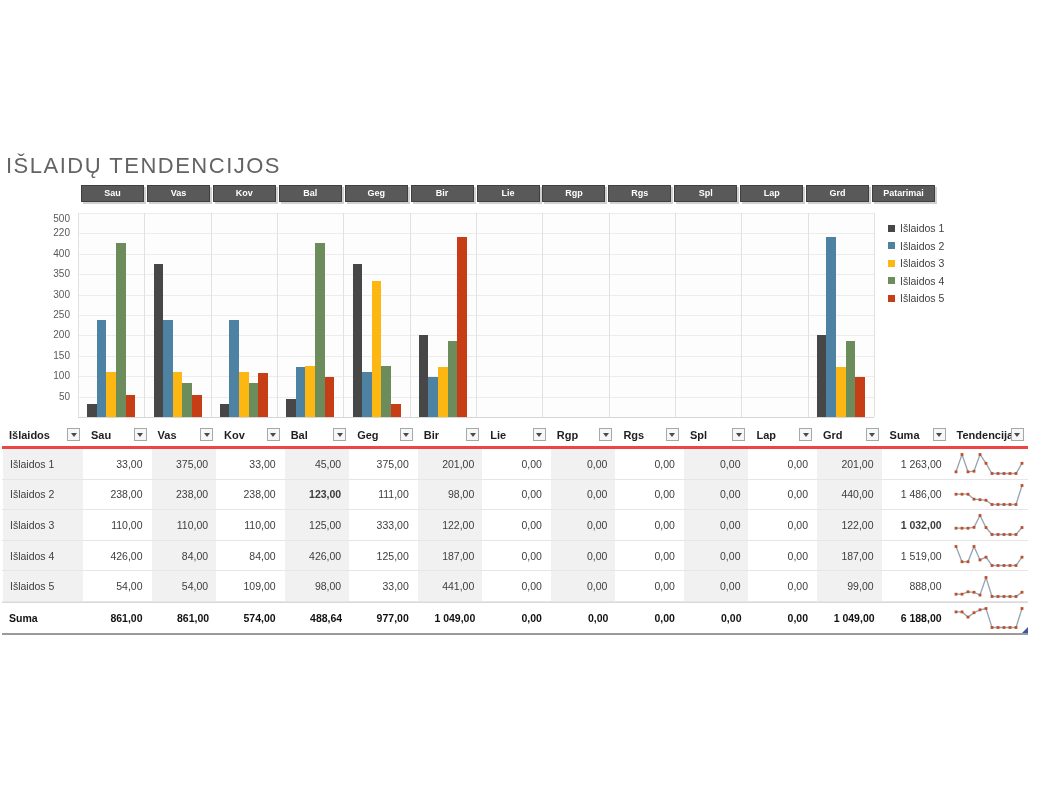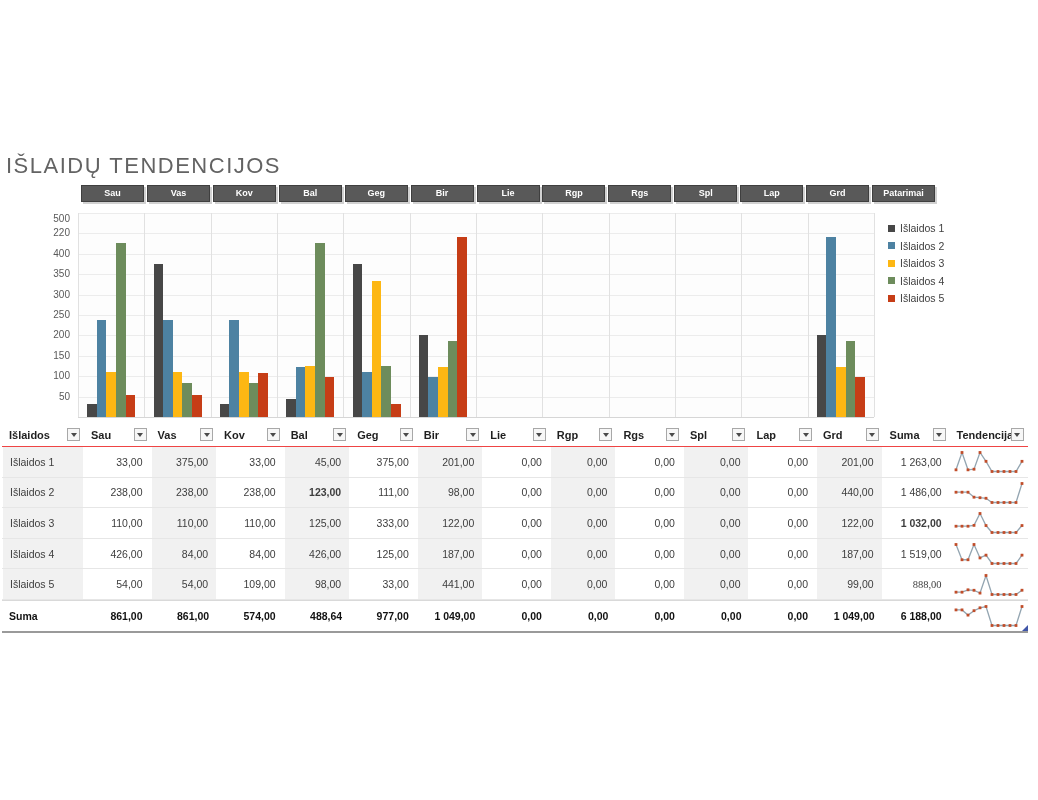--- a/index.html
+++ b/index.html
@@ -19,21 +19,21 @@
   .y-tick{position:absolute;width:44px;left:26px;text-align:right;font-size:10px;
        color:#595959;height:12px;line-height:12px;}
   .bar{position:absolute;width:9.6px;}
   
   .legend-item{position:absolute;left:888px;height:14px;display:flex;align-items:center;}
   .legend-swatch{width:7px;height:7px;display:inline-block;margin-right:5px;}
   .legend-label{font-size:10.5px;color:#404040;white-space:nowrap;}
   
   .tbl{position:absolute;left:2px;top:423px;width:1026px;}
   .trow{display:flex;width:100%;border-bottom:1px solid #e6e6e6;}
-  .trow.hdr{height:23px;border-bottom:1px solid #ef4444;}
+  .trow.hdr{height:23px;border-bottom:3px solid #ef4444;}
   .trow.datarow{height:29.6px;}
   .trow.sumrow{height:29.6px;border-top:1px solid #d9d9d9;border-bottom:2px solid #9a9a9a;font-weight:bold;}
   .tcell{position:relative;box-sizing:border-box;display:flex;align-items:center;overflow:hidden;}
   .tcell.banded{background:#f1f1f1;border-left:1px solid #fff;border-right:1px solid #fff;}
   .hdr .tcell{font-size:11px;font-weight:bold;color:#1f1f1f;padding-left:7px;background:#fff;}
   .num{justify-content:flex-end;padding-right:8px;font-size:10.5px;color:#3d3d3d;}
   .lab{padding-left:7px;font-size:10.5px;color:#3d3d3d;}
   .sumrow .num,.sumrow .lab{color:#111;}
   .filter-btn{position:absolute;right:4px;top:50%;margin-top:-6.5px;width:13px;height:13px;
        background:#f7f7f7;border:1px solid #a8a8a8;box-sizing:border-box;cursor:pointer;
@@ -394,21 +394,21 @@
       <div class="tcell num" style="width: 66.55px;">109,00</div>
       <div class="tcell num banded" style="width: 66.55px;">98,00</div>
       <div class="tcell num" style="width: 66.55px;">33,00</div>
       <div class="tcell num banded" style="width: 66.55px;">441,00</div>
       <div class="tcell num" style="width: 66.55px;">0,00</div>
       <div class="tcell num banded" style="width: 66.55px;">0,00</div>
       <div class="tcell num" style="width: 66.55px;">0,00</div>
       <div class="tcell num banded" style="width: 66.55px;">0,00</div>
       <div class="tcell num" style="width: 66.55px;">0,00</div>
       <div class="tcell num banded" style="width: 66.55px;">99,00</div>
-      <div class="tcell num" style="width: 67px; font-family: Liberation Serif, serif;">888,00</div>
+      <div class="tcell num" style="width: 67px;">888,00</div>
       <div class="tcell spark-cell" style="width: 78px;">
         <svg width="74" height="27">
           <polyline points="4,21.1734693877551 10,21.1734693877551 16,18.80385487528345 22,19.27777777777778 28,22.078231292517007 34,4.5 40,23.5 46,23.5 52,23.5 58,23.5 64,23.5 70,19.23469387755102" fill="none" stroke="#93a5b1" stroke-width="1.3"></polyline>
           <rect x="2.6" y="19.773469387755103" width="2.8" height="2.8" fill="#c14d29"></rect>
           <rect x="8.6" y="19.773469387755103" width="2.8" height="2.8" fill="#c14d29"></rect>
           <rect x="14.6" y="17.40385487528345" width="2.8" height="2.8" fill="#c14d29"></rect>
           <rect x="20.6" y="17.87777777777778" width="2.8" height="2.8" fill="#c14d29"></rect>
           <rect x="26.6" y="20.678231292517008" width="2.8" height="2.8" fill="#c14d29"></rect>
           <rect x="32.6" y="3.1" width="2.8" height="2.8" fill="#c14d29"></rect>
           <rect x="38.6" y="22.1" width="2.8" height="2.8" fill="#c14d29"></rect>

